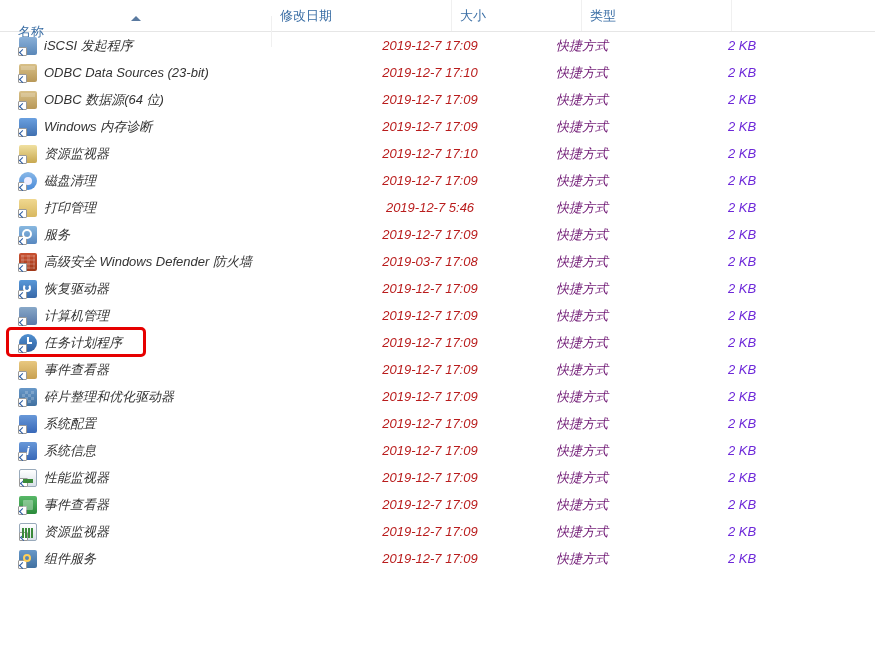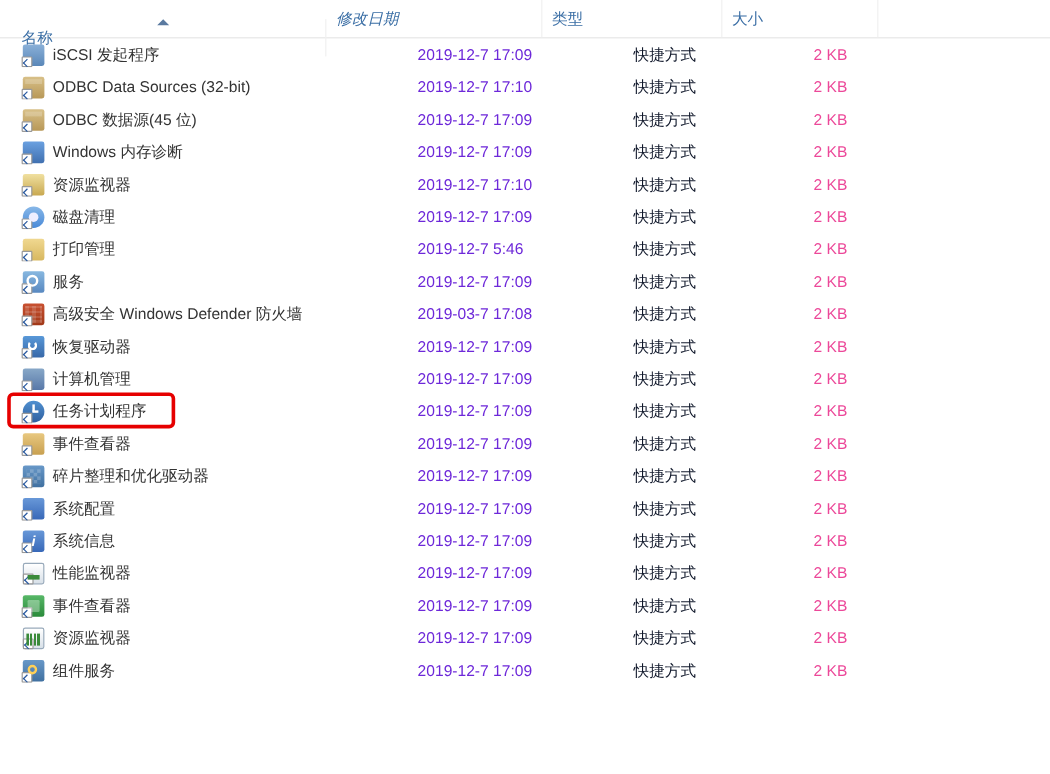--- a/index.html
+++ b/index.html
@@ -20,44 +20,45 @@
     .header-cell {
       color: #3a6ea5;
       padding: 0 8px;
       display: flex;
       align-items: center;
       height: 100%;
       position: relative;
       border-right: 1px solid #f0f0f0;
     }
     .header-cell.name { width: 272px; padding-left: 18px; margin-top: 32px;}
-    .header-cell.date { width: 180px; font-style: italic; }
+    .header-cell.date { width: 180px; }
     .header-cell.type { width: 150px; }
     .header-cell.size { width: 130px; }
     .sort-arrow {
       position: absolute;
       top: 0;
       left: 50%;
       transform: translateX(-50%);
       width: 0;
       height: 0;
       border-left: 5px solid transparent;
       border-right: 5px solid transparent;
       border-bottom: 5px solid #5a7aa0;
     }
     .row {
       display: flex;
       align-items: center;
       height: 27px;
+      font-style: italic;
     }
     .cell { padding: 0 8px; white-space: nowrap; overflow: hidden; }
     .cell.name { width: 340px; display: flex; align-items: center; padding-left: 18px;}
-    .cell.date { width: 180px; color: #6d28d9; }
-    .cell.type { width: 150px; color: #0f172a; }
-    .cell.size { width: 130px; color: #ec4899; text-align: left; padding-right: 50px;}
+    .cell.date { width: 180px; color: #b91c1c; text-align: center; }
+    .cell.type { width: 150px; color: #701a75; margin-left: 28px; }
+    .cell.size { width: 130px; color: #6d28d9; text-align: center; padding-right: 50px;}
     .icon-wrap {
       width: 20px;
       height: 20px;
       margin-right: 6px;
       display: flex;
       align-items: center;
       justify-content: center;
       flex-shrink: 0;
     }
     .highlight-box {
@@ -128,25 +129,25 @@
 <body>
 
 <div class="header-row">
   <div class="header-cell name">
     <span>名称</span>
     <span class="sort-arrow"></span>
   </div>
   <div class="header-cell date">
     <span>修改日期</span>
   </div>
+  <div class="header-cell size">
+    <span>大小</span>
+  </div>
   <div class="header-cell type">
     <span>类型</span>
-  </div>
-  <div class="header-cell size">
-    <span>大小</span>
   </div>
 </div>
 
 <div class="list-container" id="file-list">
 <div class="row">
       <div class="cell name">
         <span class="icon-wrap">
           <span class="ico ico-iscsi">
             <span class="shortcut-arrow"></span>
           </span>
@@ -157,34 +158,34 @@
       <div class="cell type">快捷方式</div>
       <div class="cell size">2 KB</div>
     </div>
     <div class="row">
       <div class="cell name">
         <span class="icon-wrap">
           <span class="ico ico-odbc">
             <span class="shortcut-arrow"></span>
           </span>
         </span>
-        <span>ODBC Data Sources (32-bit)</span>
+        <span>ODBC Data Sources (23-bit)</span>
       </div>
       <div class="cell date">2019-12-7 17:10</div>
       <div class="cell type">快捷方式</div>
       <div class="cell size">2 KB</div>
     </div>
     <div class="row">
       <div class="cell name">
         <span class="icon-wrap">
           <span class="ico ico-odbc">
             <span class="shortcut-arrow"></span>
           </span>
         </span>
-        <span>ODBC 数据源(45 位)</span>
+        <span>ODBC 数据源(64 位)</span>
       </div>
       <div class="cell date">2019-12-7 17:09</div>
       <div class="cell type">快捷方式</div>
       <div class="cell size">2 KB</div>
     </div>
     <div class="row">
       <div class="cell name">
         <span class="icon-wrap">
           <span class="ico ico-mem">
             <span class="shortcut-arrow"></span>

